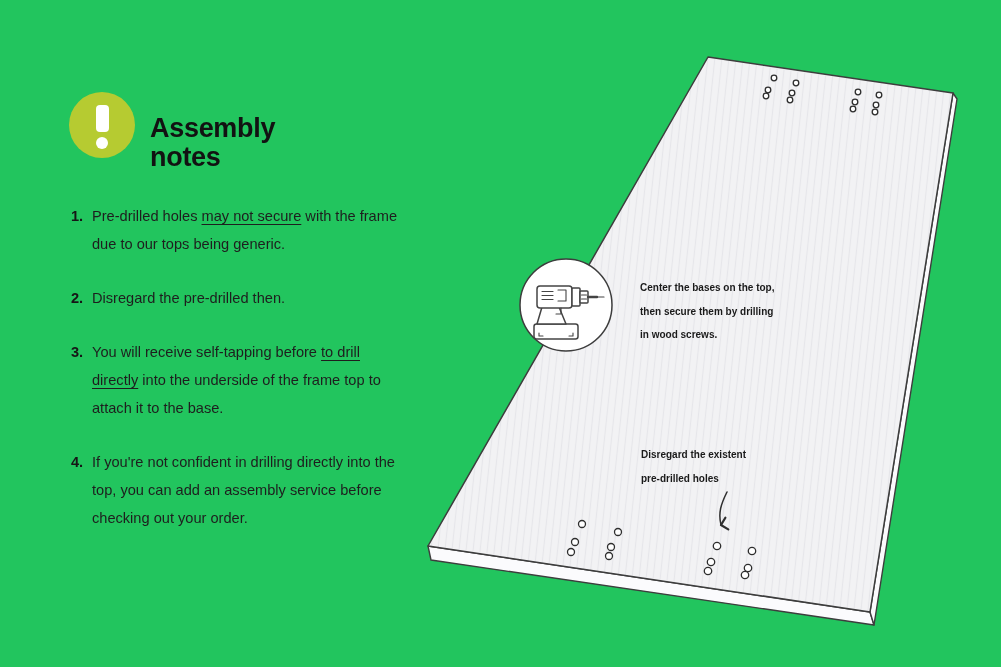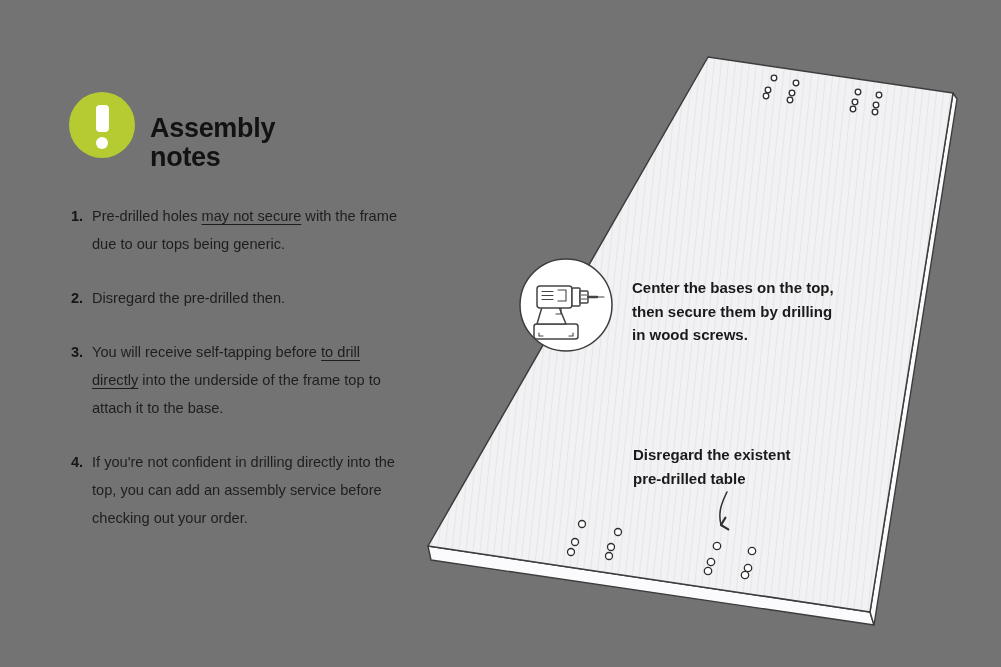--- a/index.html
+++ b/index.html
@@ -1,21 +1,21 @@
 <!DOCTYPE html>
 <html><head>
 <meta charset="utf-8">
 <style>
   html, body { margin: 0; padding: 0; background: #ffffff; }
   body { font-family: "Liberation Sans", "DejaVu Sans", sans-serif; }
   .canvas {
     position: relative;
     width: 1001px;
     height: 667px;
-    background: #737373;
+    background: #22c55e;
     overflow: hidden;
   }
   
   .alert-badge {
     position: absolute;
     left: 69px; top: 92px;
     width: 66px; height: 66px;
     border-radius: 50%;
     background: #b6cb31;
   }
@@ -63,23 +63,24 @@
     text-decoration: underline;
     text-underline-offset: 3px;
     text-decoration-thickness: 1.2px;
   }
   
   .diagram-svg { position: absolute; left: 0; top: 0; }
   .callout {
     position: absolute;
     font-weight: 700;
     color: #1a1a1a;
-    font-size: 15px;
+    font-size: 10px;
     line-height: 23.5px;
     white-space: pre-line;
+    margin-left: 8px;
   }
   .callout-center { left: 632px; top: 276px; width: 240px; }
   .callout-disregard { left: 633px; top: 443px; width: 210px; }
 </style>
 </head>
 <body>
 
 <div class="canvas">
 
   <div class="alert-badge">
@@ -181,15 +182,15 @@
           <path d="M573,336 L573,333 M573,336 L569,336"></path>
         </g>
       </g>
     </g>
   </svg>
 
   <div class="callout callout-center">Center the bases on the top,
 then secure them by drilling
 in wood screws.</div>
   <div class="callout callout-disregard">Disregard the existent
-pre-drilled table</div>
+pre-drilled holes</div>
 
 </div>
 
 </body></html>

